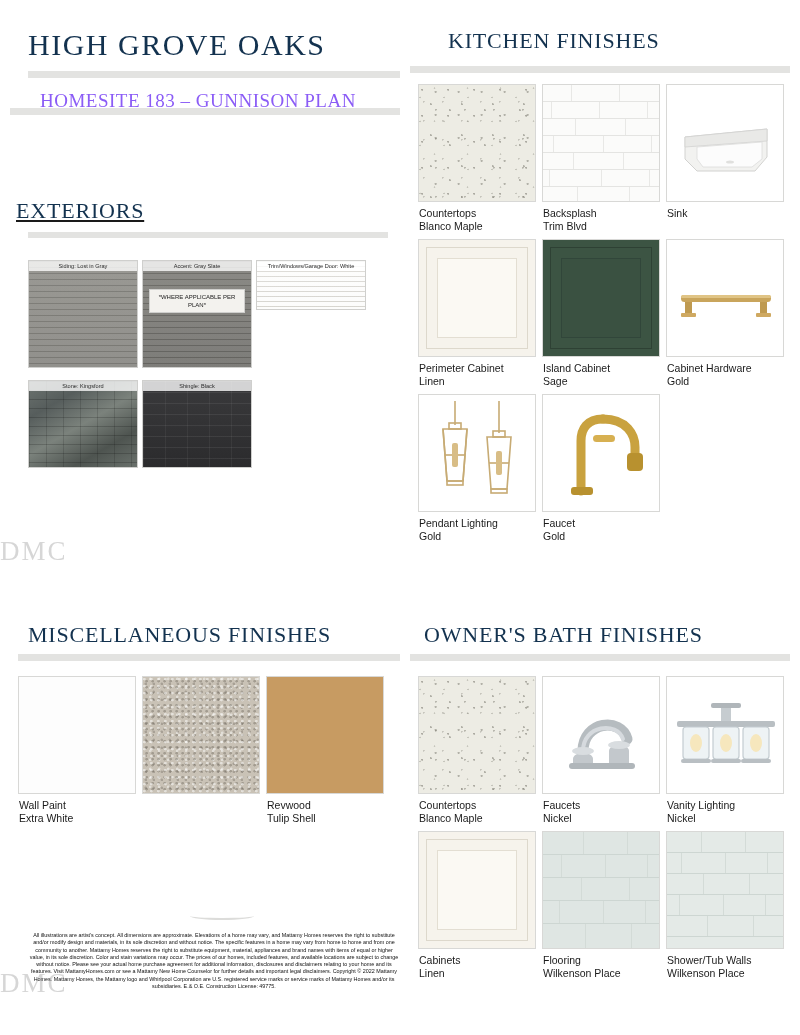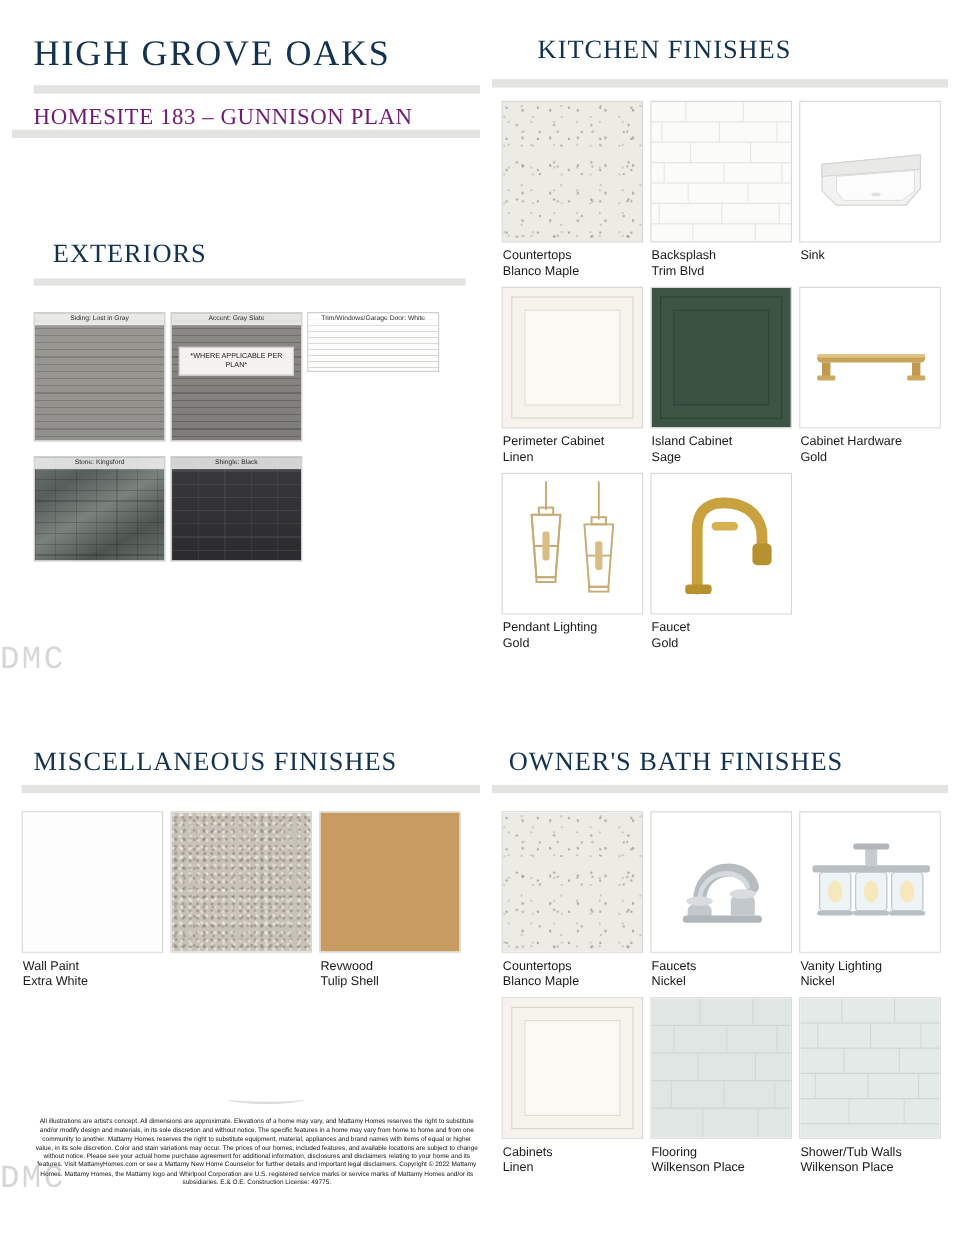--- a/index.html
+++ b/index.html
@@ -23,23 +23,23 @@
     font-size: 30px;
     letter-spacing: 1.5px;
     color: #13324f;
     font-weight: normal;
     margin: 0;
   }
   .title-sub {
     font-family: "Liberation Serif", serif;
     font-size: 19px;
     letter-spacing: 0.5px;
-    color: #701a75;
+    color: #8b5cf6;
     font-weight: normal;
-    margin: 0;
+    margin: 12px;
   }
   .section-title {
     font-family: "Liberation Serif", serif;
     font-size: 22px;
     letter-spacing: 0.8px;
     color: #13324f;
     font-weight: normal;
     margin: 0 0 4px 0;
     white-space: nowrap;
   }
@@ -47,21 +47,21 @@
     height: 7px;
     background: #e3e3e1;
     width: 100%;
   }
   .rule.thin { height: 6px; }
 
   
   #hdr-left { position: absolute; left: 28px; top: 28px; width: 372px; }
   #hdr-rule { position: absolute; left: 10px; top: 108px; width: 390px; }
 
-  #exteriors { position: absolute; left: 44px; top: 198px; width: 372px; }
+  #exteriors { position: absolute; left: 16px; top: 198px; width: 372px; text-decoration: underline; }
   #ext-rule { position: absolute; left: 28px; top: 232px; width: 360px; }
 
   #kitchen { position: absolute; left: 424px; top: 28px; width: 360px; margin-left: 24px; }
   #kitchen-rule { position: absolute; left: 410px; top: 66px; width: 380px; }
 
   #misc { position: absolute; left: 28px; top: 622px; width: 372px; }
   #misc-rule { position: absolute; left: 18px; top: 654px; width: 382px; }
 
   #bath { position: absolute; left: 424px; top: 622px; width: 360px; }
   #bath-rule { position: absolute; left: 410px; top: 654px; width: 380px; }
@@ -210,21 +210,21 @@
   
   #footer {
     position: absolute; left: 28px; top: 932px; width: 372px;
     font-size: 5.4px; line-height: 7.3px; text-align: center; color:#111;
   }
   #divider-swoop {
     position:absolute; left: 190px; top: 912px; width: 64px; height: 8px;
     border-bottom: 2px solid #dcdcda; border-radius: 50%;
   }
   .wm {
-    position:absolute; font-family:Liberation Mono, monospace;
+    position:absolute; font-family:Liberation Serif, serif;
     color: rgba(120,120,120,0.30); font-size: 27px; letter-spacing: 2px;
     pointer-events:none;
   }
   #wm1 { left: 0px; top: 536px; }
   #wm2 { left: 0px; top: 968px; }
 </style>
 </head>
 <body>
 
 <div class="page">

